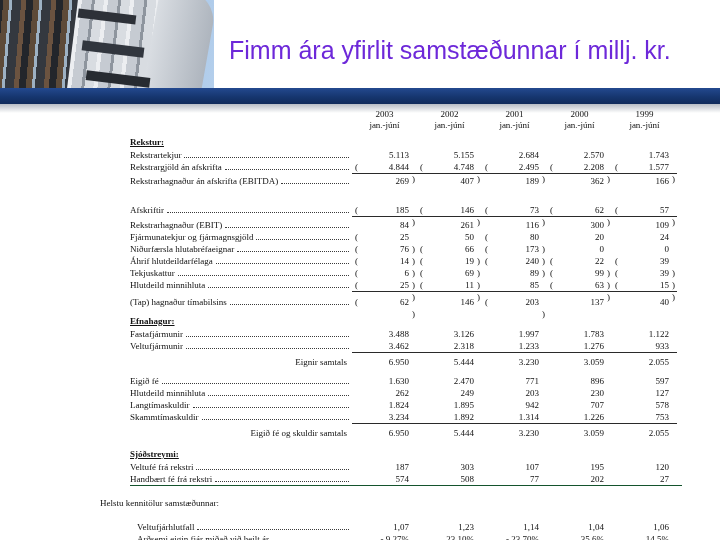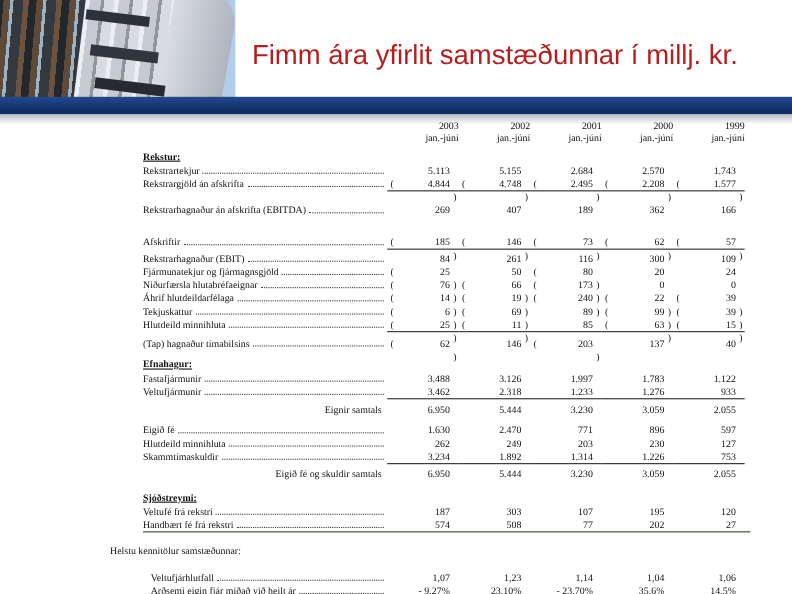--- a/index.html
+++ b/index.html
@@ -11,30 +11,30 @@
   .bldg-left{position:absolute;left:-8px;top:-10px;width:92px;height:120px;transform:skewX(-5deg);
          background:repeating-linear-gradient(to right,#23262b 0 7px,#5d4a38 7px 13px,#9db1c3 13px 16px,#34383f 16px 25px,#6b5340 25px 30px);}
   .bldg-mid{position:absolute;left:72px;top:-14px;width:96px;height:130px;transform:rotate(7deg);
          background:repeating-linear-gradient(to right,#eceef1 0 4px,#c6cbd2 4px 14px,#8e959e 14px 17px,#d8dce1 17px 26px);}
   .bldg-right{position:absolute;left:150px;top:-10px;width:58px;height:120px;transform:rotate(10deg);
          border-radius:0 30px 0 0;background:linear-gradient(to right,#d9dde2,#aeb5be);}
   .bldg-win1{position:absolute;left:78px;top:12px;width:58px;height:9px;transform:rotate(7deg);background:#2d3138;}
   .bldg-win2{position:absolute;left:82px;top:44px;width:62px;height:10px;transform:rotate(7deg);background:#31363e;}
   .bldg-win3{position:absolute;left:86px;top:74px;width:64px;height:10px;transform:rotate(7deg);background:#272b31;}
   .title{position:absolute;left:229px;top:36px;width:486px;font-family:"Liberation Sans",sans-serif;
-         font-size:25px;line-height:28px;color:#b91c1c;white-space:nowrap;}
+         font-size:25px;line-height:28px;color:#6d28d9;white-space:nowrap;}
   .topbar{position:absolute;left:0;top:88px;width:720px;height:16px;
          background:linear-gradient(180deg,#23498f 0%,#16366f 55%,#102a5a 100%);}
   .bar-fade{position:absolute;left:0;top:104px;width:720px;height:9px;
          background:linear-gradient(180deg,#b7bcc4,#ffffff);}
   
   .fin{position:absolute;left:130px;top:109px;width:552px;font-size:9px;line-height:12px;}
   .thead{display:flex;margin-bottom:3px;}
   .thead .spacer{width:222px;}
-  .hcell{width:65px;text-align:right;line-height:11px;font-family:Liberation Serif, serif;}
+  .hcell{width:65px;text-align:center;line-height:11px;font-family:Liberation Serif, serif;}
   .row{display:flex;align-items:baseline;}
   .shead{font-weight:bold;text-decoration:underline;margin-top:5px;line-height:13px;}
   .shead.plain{font-weight:normal;text-decoration:none;margin-left:-30px;}
   .lbl{width:222px;display:flex;align-items:baseline;overflow:hidden;box-sizing:border-box;}
   .lbl .t{white-space:nowrap;}
   .lbl .dots{flex:1;border-bottom:1px dotted #3a3a3a;margin:0 3px 2px 3px;min-width:4px;}
   .lbl.right{justify-content:flex-end;padding-right:5px;}
   .lbl.indent{padding-left:7px;}
   .vc{width:65px;position:relative;text-align:right;padding-right:8px;box-sizing:border-box;}
   .vc .po{position:absolute;left:3px;}
@@ -100,21 +100,21 @@
         <div class="lbl">
           <div class="t">Rekstrargjöld án afskrifta</div>
           <div class="dots"></div>
         </div>
         <div class="vc"><div class="po">(</div><span>4.844</span><div class="pc">)</div></div>
         <div class="vc"><div class="po">(</div><span>4.748</span><div class="pc">)</div></div>
         <div class="vc"><div class="po">(</div><span>2.495</span><div class="pc">)</div></div>
         <div class="vc"><div class="po">(</div><span>2.208</span><div class="pc">)</div></div>
         <div class="vc"><div class="po">(</div><span>1.577</span><div class="pc">)</div></div>
       </div>
-      <div class="row" style="margin-top: 11px;">
+      <div class="row" style="margin-top: 1px;">
         <div class="lbl">
           <div class="t">Rekstrarhagnaður án afskrifta (EBITDA)</div>
           <div class="dots"></div>
         </div>
         <div class="vc">269</div>
         <div class="vc">407</div>
         <div class="vc">189</div>
         <div class="vc">362</div>
         <div class="vc">166</div>
       </div>
@@ -254,20 +254,31 @@
         <div class="lbl">
           <div class="t">Hlutdeild minnihluta</div>
           <div class="dots"></div>
         </div>
         <div class="vc">262</div>
         <div class="vc">249</div>
         <div class="vc">203</div>
         <div class="vc">230</div>
         <div class="vc">127</div>
       </div>
+      <div class="row">
+        <div class="lbl">
+          <div class="t">Langtímaskuldir</div>
+          <div class="dots"></div>
+        </div>
+        <div class="vc">1.824</div>
+        <div class="vc">1.895</div>
+        <div class="vc">942</div>
+        <div class="vc">707</div>
+        <div class="vc">578</div>
+      </div>
       <div class="row rule-cols">
         <div class="lbl">
           <div class="t">Skammtímaskuldir</div>
           <div class="dots"></div>
         </div>
         <div class="vc">3.234</div>
         <div class="vc">1.892</div>
         <div class="vc">1.314</div>
         <div class="vc">1.226</div>
         <div class="vc">753</div>

